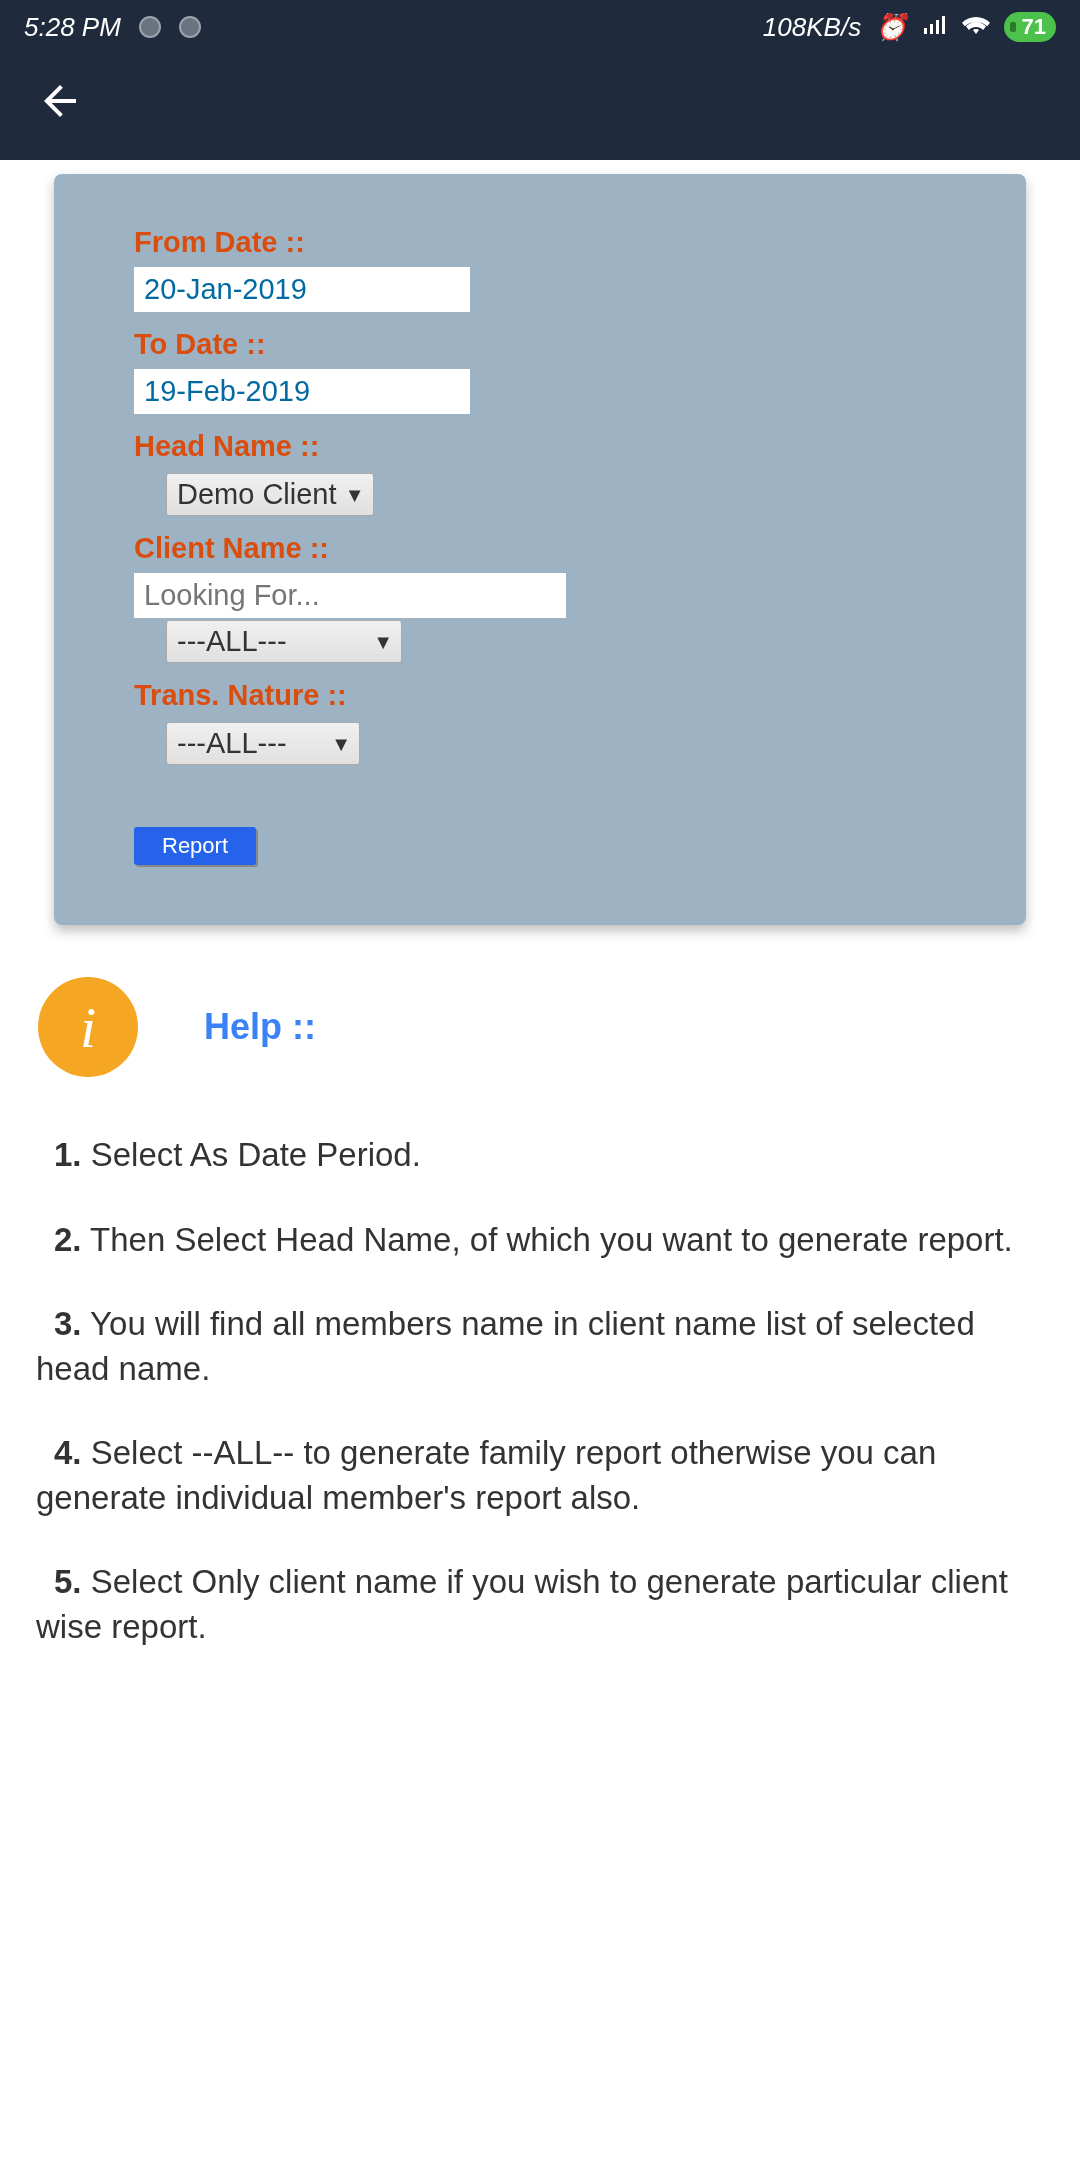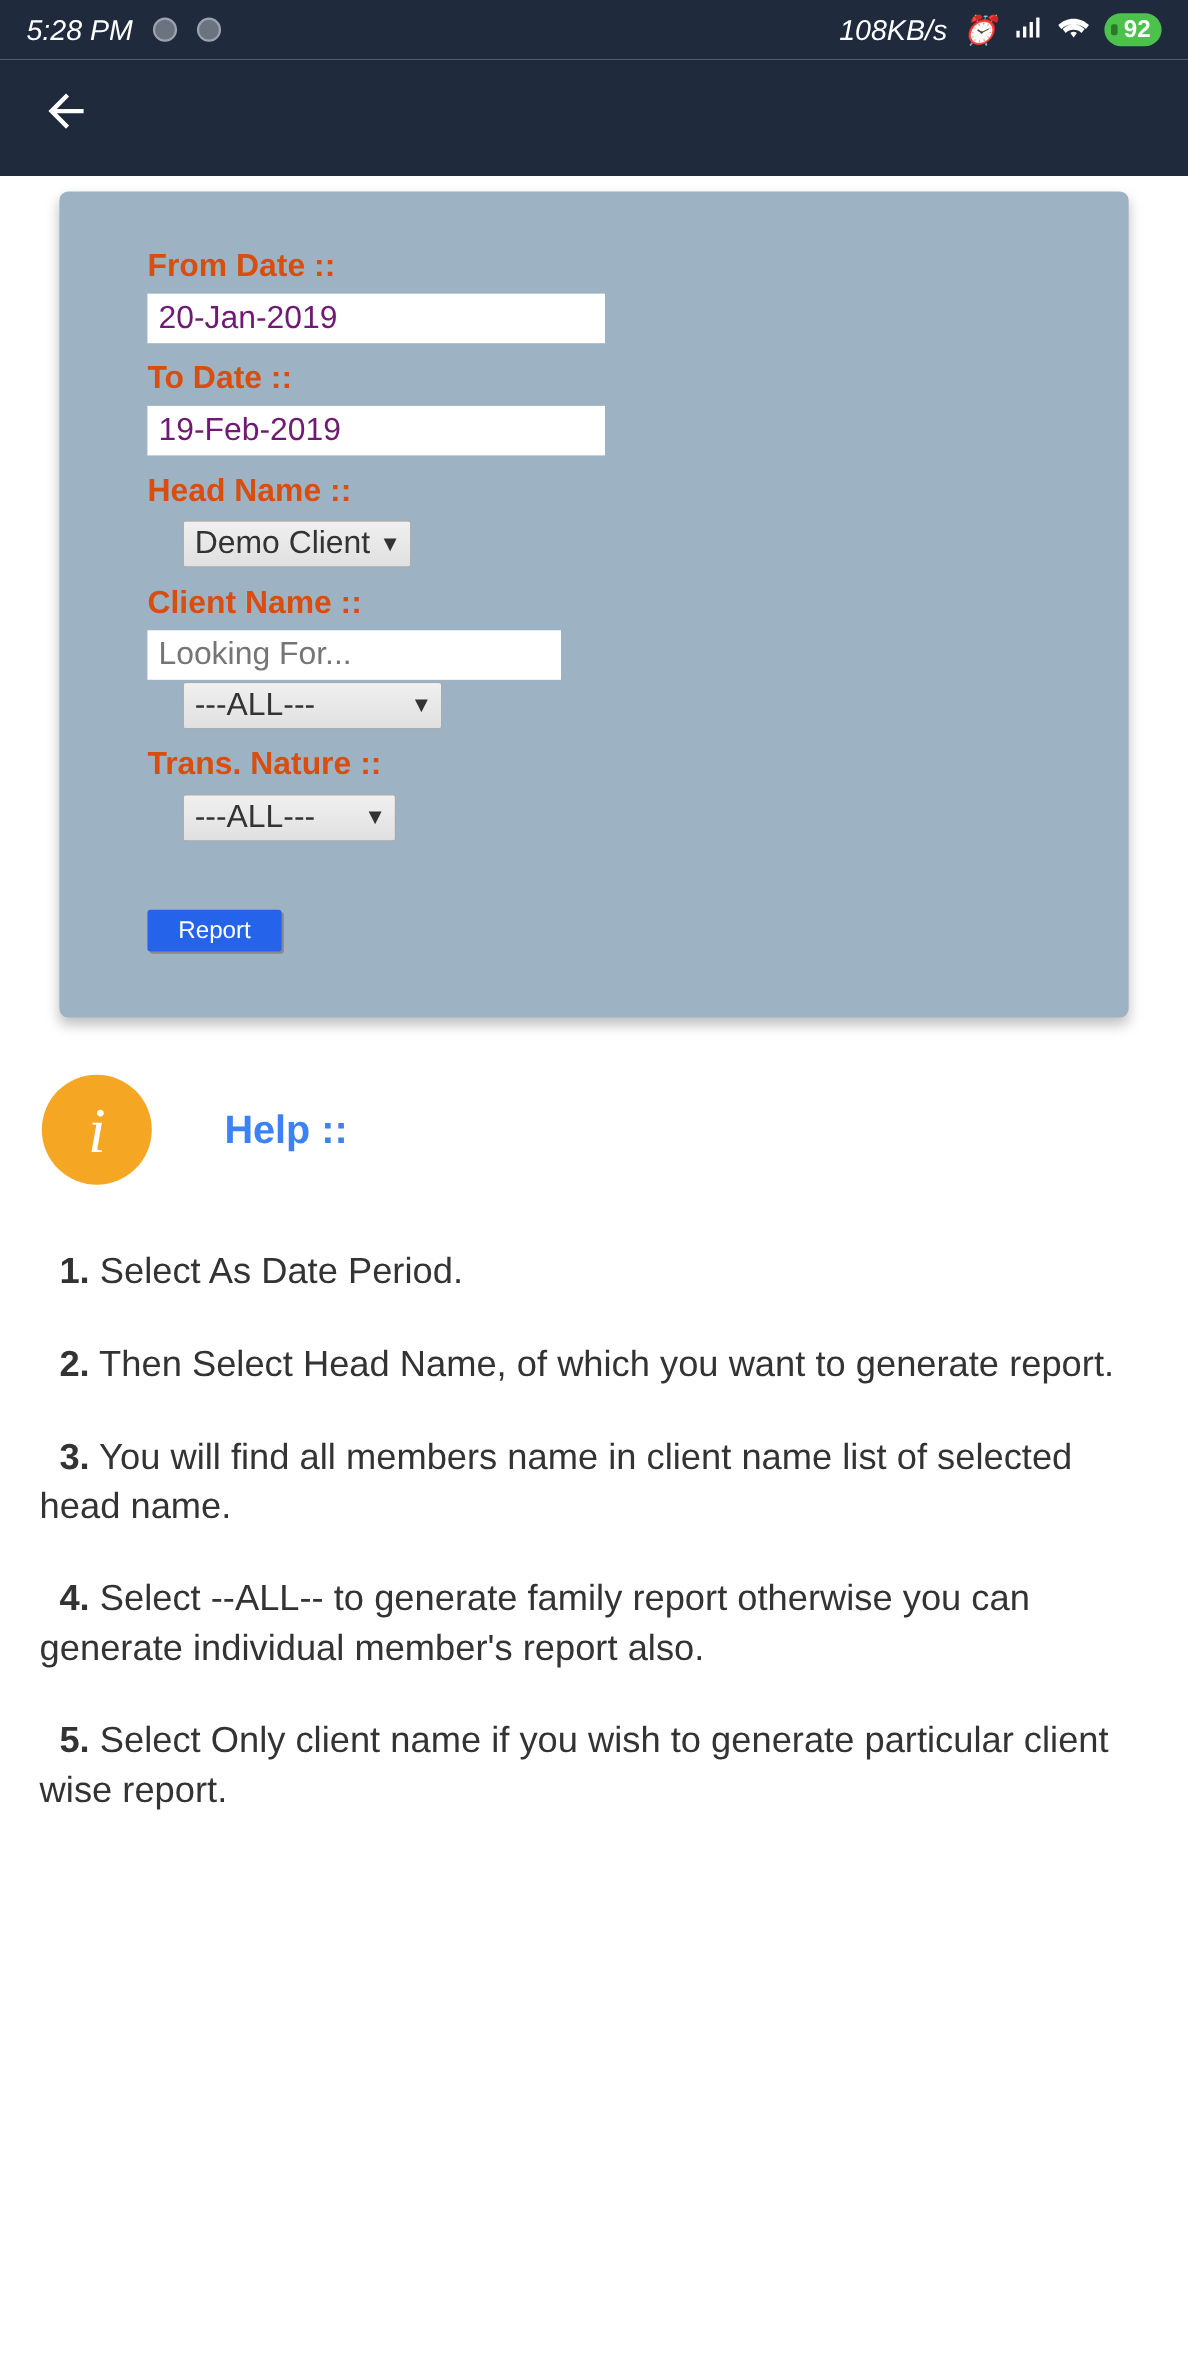--- a/index.html
+++ b/index.html
@@ -93,26 +93,26 @@
       margin-top: 16px;
     }
     .form-label:first-child {
       margin-top: 0;
     }
     .text-input {
       background: #ffffff;
       border: none;
       padding: 6px 10px;
       font-size: 29px;
-      color: #701a75;
-      width: 416px;
+      color: #0369a1;
+      width: 336px;
       display: block;
     }
     .search-input {
-      width: 376px;
+      width: 432px;
       color: #888;
     }
     .select-box {
       background: linear-gradient(#f0f0f0, #e0e0e0);
       border: 1px solid #aaa;
       padding: 4px 36px 4px 10px;
       font-size: 29px;
       color: #333;
       display: inline-block;
       position: relative;
@@ -203,21 +203,21 @@
     <span>
       <svg width="26" height="22" viewBox="0 0 26 22">
           <path d="M2 20h3v-6H2zM8 20h3v-10H8zM14 20h3v-14h-3zM20 20h3V2h-3z" fill="#fff"></path>
         </svg>
     </span>
     <span>
       <svg width="28" height="22" viewBox="0 0 28 22">
           <path d="M14 20l3-4c-1.8-1.4-4.2-1.4-6 0zM14 13c2.8 0 5.3 1.1 7.2 2.9l2.8-3.6C20.9 9.5 17.6 8 14 8s-6.9 1.5-10 4.3l2.8 3.6C8.7 14.1 11.2 13 14 13zM14 3C8.6 3 3.7 5.2 0 8.7l2.8 3.6C5.8 9.5 9.7 8 14 8s8.2 1.5 11.2 4.3L28 8.7C24.3 5.2 19.4 3 14 3z" fill="#fff"></path>
         </svg>
     </span>
-    <span class="battery-badge">92</span>
+    <span class="battery-badge">71</span>
   </div>
 </div>
 
 <div class="nav-bar">
   <span class="back-arrow">
     <svg width="48" height="48" viewBox="0 0 24 24">
         <path d="M20 11H7.83l5.59-5.59L12 4l-8 8 8 8 1.41-1.41L7.83 13H20z" fill="#fff"></path>
       </svg>
   </span>
 </div>

